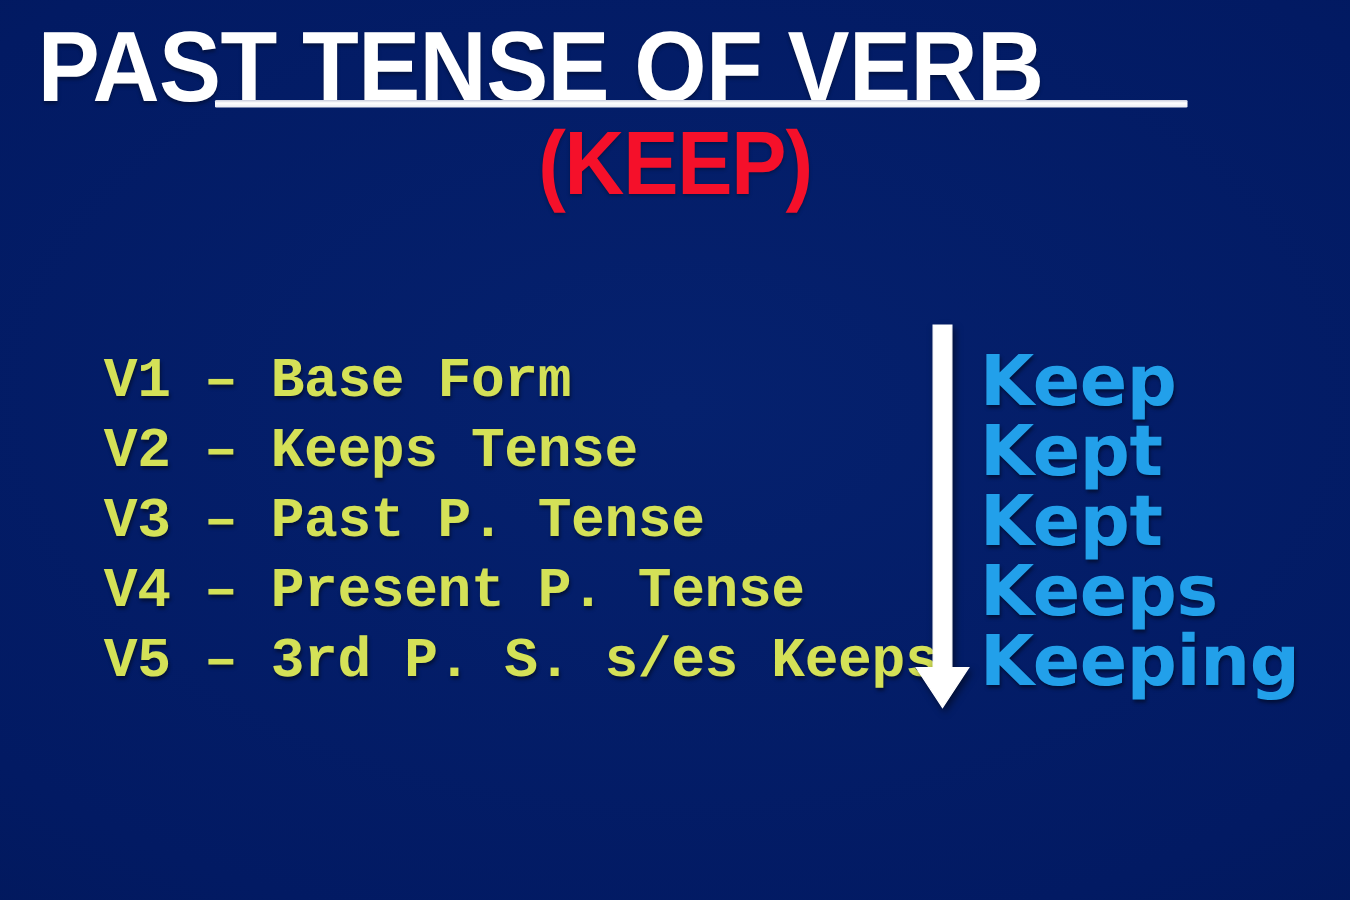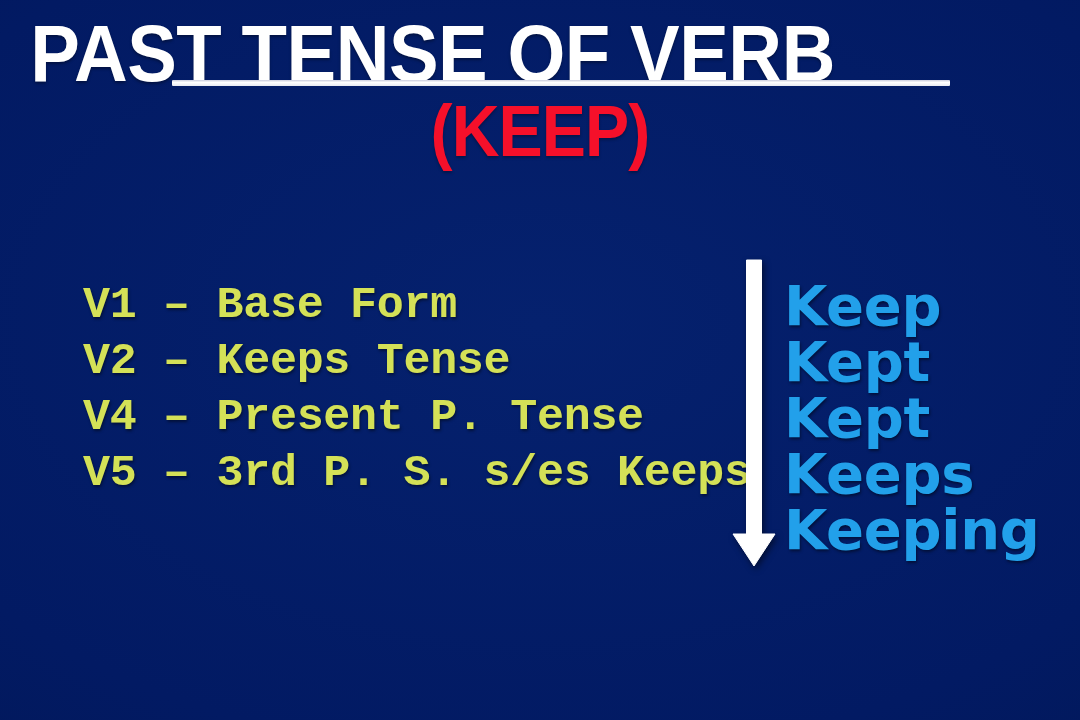--- a/index.html
+++ b/index.html
@@ -122,20 +122,21 @@
     <div class="main-title">PAST TENSE OF VERB</div>
   </div>
 
   <div class="title-underline"></div>
 
   <div class="sub-title">(KEEP)</div>
 
   <div class="forms-list">
     <div class="form-row">V1 – Base Form</div>
     <div class="form-row">V2 – Keeps Tense</div>
+    <div class="form-row">V3 – Past P. Tense</div>
     <div class="form-row">V4 – Present P. Tense</div>
     <div class="form-row">V5 – 3rd P. S. s/es Keeps</div>
   </div>
 
   <div class="arrow">
     <svg width="50" height="312" viewBox="0 0 50 312" xmlns="http://www.w3.org/2000/svg">
       <path d="M17.5 2 L32.5 2 L32.5 276 L46 276 L25 308 L4 276 L17.5 276 Z" fill="#ffffff" stroke="#ffffff" stroke-width="1"></path>
     </svg>
   </div>
 

